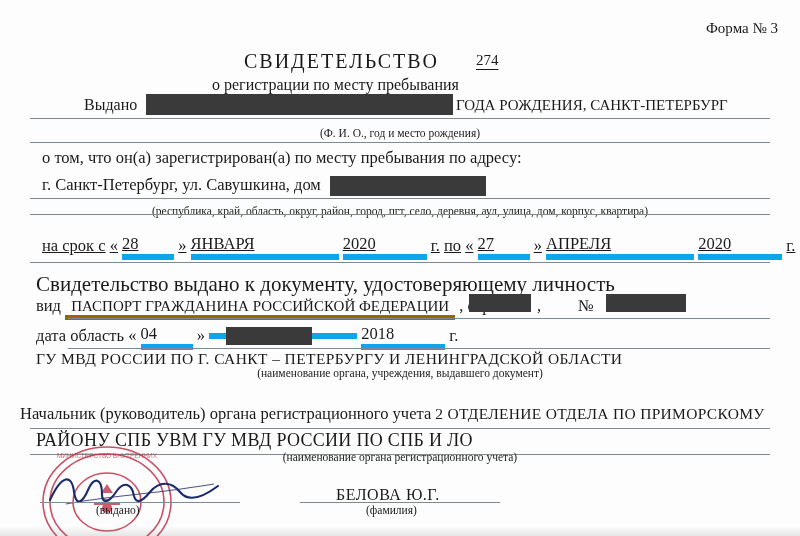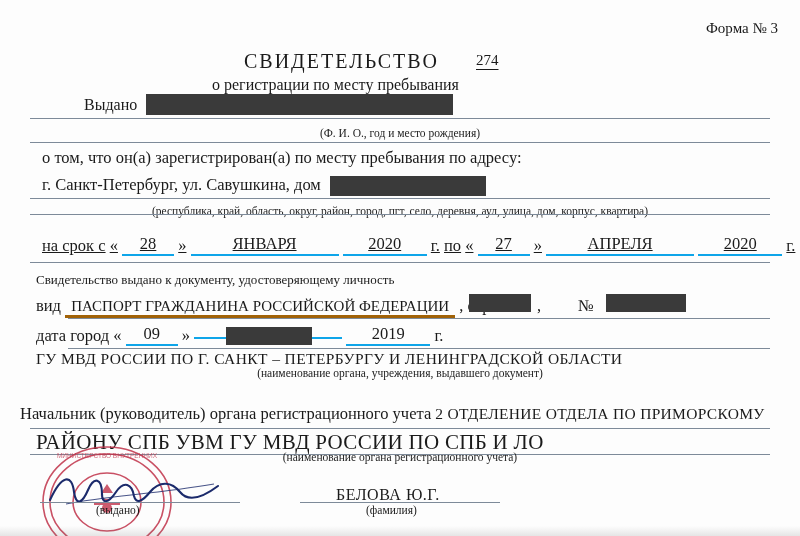--- a/index.html
+++ b/index.html
@@ -104,48 +104,48 @@
   .addr {
     top: 175px;
     left: 42px;
     font-size: 16.5px;
   }
 
   .term-row { top: 236px; left: 42px; font-size: 16.5px; }
   .term-row span { display: inline-block; text-decoration: underline; }
   .u-line {
     display: inline-block;
-    border-bottom: 2px solid #0ea5e9;
-    text-align: center;
+    border-bottom: 6px solid #0ea5e9;
+    text-align: left;
     position: relative;
     top: -2px;
   }
   .dd { width: 52px; }
   .mm { width: 148px; }
   .yy { width: 84px; }
 
-  .doc-line1 { top: 272px; left: 36px; font-size: 13px; }
+  .doc-line1 { top: 272px; left: 36px; font-size: 21px; }
   .doc-vid { top: 296px; left: 36px; font-size: 16.5px; }
   .doc-vid-val {
     display: inline-block;
-    border-bottom: 3px solid #a16207;
+    border-bottom: 5px solid #a16207;
     padding: 0 6px;
     font-size: 15px;
   }
   .doc-seria { font-size: 16.5px; }
 
   .doc-date { top: 326px; left: 36px; font-size: 16.5px; }
   .doc-org { top: 350px; left: 36px; font-size: 15.5px; letter-spacing: .4px; }
 
   .chief-line { top: 404px; left: 20px; font-size: 16.5px; }
   .chief-val {
     font-size: 15.5px;
     letter-spacing: .3px;
   }
-  .chief-line2 { top: 430px; left: 36px; font-size: 21px; letter-spacing: .3px; }
+  .chief-line2 { top: 430px; left: 36px; font-size: 18px; letter-spacing: .3px; }
 
   .sign-name { top: 486px; left: 336px; font-size: 16px; letter-spacing: .5px; }
   .hint-podpis { top: 504px; left: 96px; font-size: 11.5px; }
   .hint-familia { top: 504px; left: 366px; font-size: 11.5px; }
 
   .sig-rule-1 { top: 502px; left: 40px; width: 200px; height: 1px; background: #7d8a99; position: absolute; }
   .sig-rule-2 { top: 502px; left: 300px; width: 200px; height: 1px; background: #7d8a99; position: absolute; }
 
   
   .signature {
@@ -180,20 +180,21 @@
 <div id="page">
 
   <div class="abs form-no">Форма № 3</div>
 
   <div class="abs title-main">СВИДЕТЕЛЬСТВО</div>
   <div class="abs cert-number">274</div>
   <div class="abs title-sub">о регистрации по месту пребывания</div>
 
   <div class="abs lbl-vydano">Выдано</div>
   <div class="redact r1"></div>
+  <div class="abs born-city">ГОДА РОЖДЕНИЯ, САНКТ-ПЕТЕРБУРГ</div>
 
   <div class="rule rule-1"></div>
   <div class="hint hint-1">(Ф. И. О., год и место рождения)</div>
   <div class="rule rule-2"></div>
 
   <div class="abs addr">г. Санкт-Петербург, ул. Савушкина, дом</div>
   <div class="abs line-about">о том, что он(а) зарегистрирован(а) по месту пребывания по адресу:</div>
   <div class="redact r2"></div>
 
   <div class="rule rule-3"></div>
@@ -225,26 +226,26 @@
     <span>вид</span>
     <span class="doc-vid-val">ПАСПОРТ ГРАЖДАНИНА РОССИЙСКОЙ ФЕДЕРАЦИИ</span>
     <span class="doc-seria">, серия</span>
   </div>
   <div class="redact r3"></div>
   <div class="abs" style="top:296px; left:537px; font-size:16.5px;">,</div>
   <div class="abs" style="top:296px; left:578px; font-size:16.5px;">№</div>
   <div class="redact r4"></div>
 
   <div class="abs doc-date">
-    <span>дата город</span>
+    <span>дата область</span>
     <span>«</span>
-    <span class="u-line dd">09</span>
+    <span class="u-line dd">04</span>
     <span>»</span>
     <span class="u-line mm"></span>
-    <span class="u-line yy">2019</span>
+    <span class="u-line yy">2018</span>
     <span>г.</span>
   </div>
   <div class="redact r5"></div>
 
   <div class="rule rule-6"></div>
 
   <div class="abs doc-org">ГУ  МВД  РОССИИ  ПО  Г. САНКТ – ПЕТЕРБУРГУ  И  ЛЕНИНГРАДСКОЙ ОБЛАСТИ</div>
 
   <div class="rule rule-7"></div>
   <div class="hint hint-doc-org">(наименование органа, учреждения, выдавшего документ)</div>

